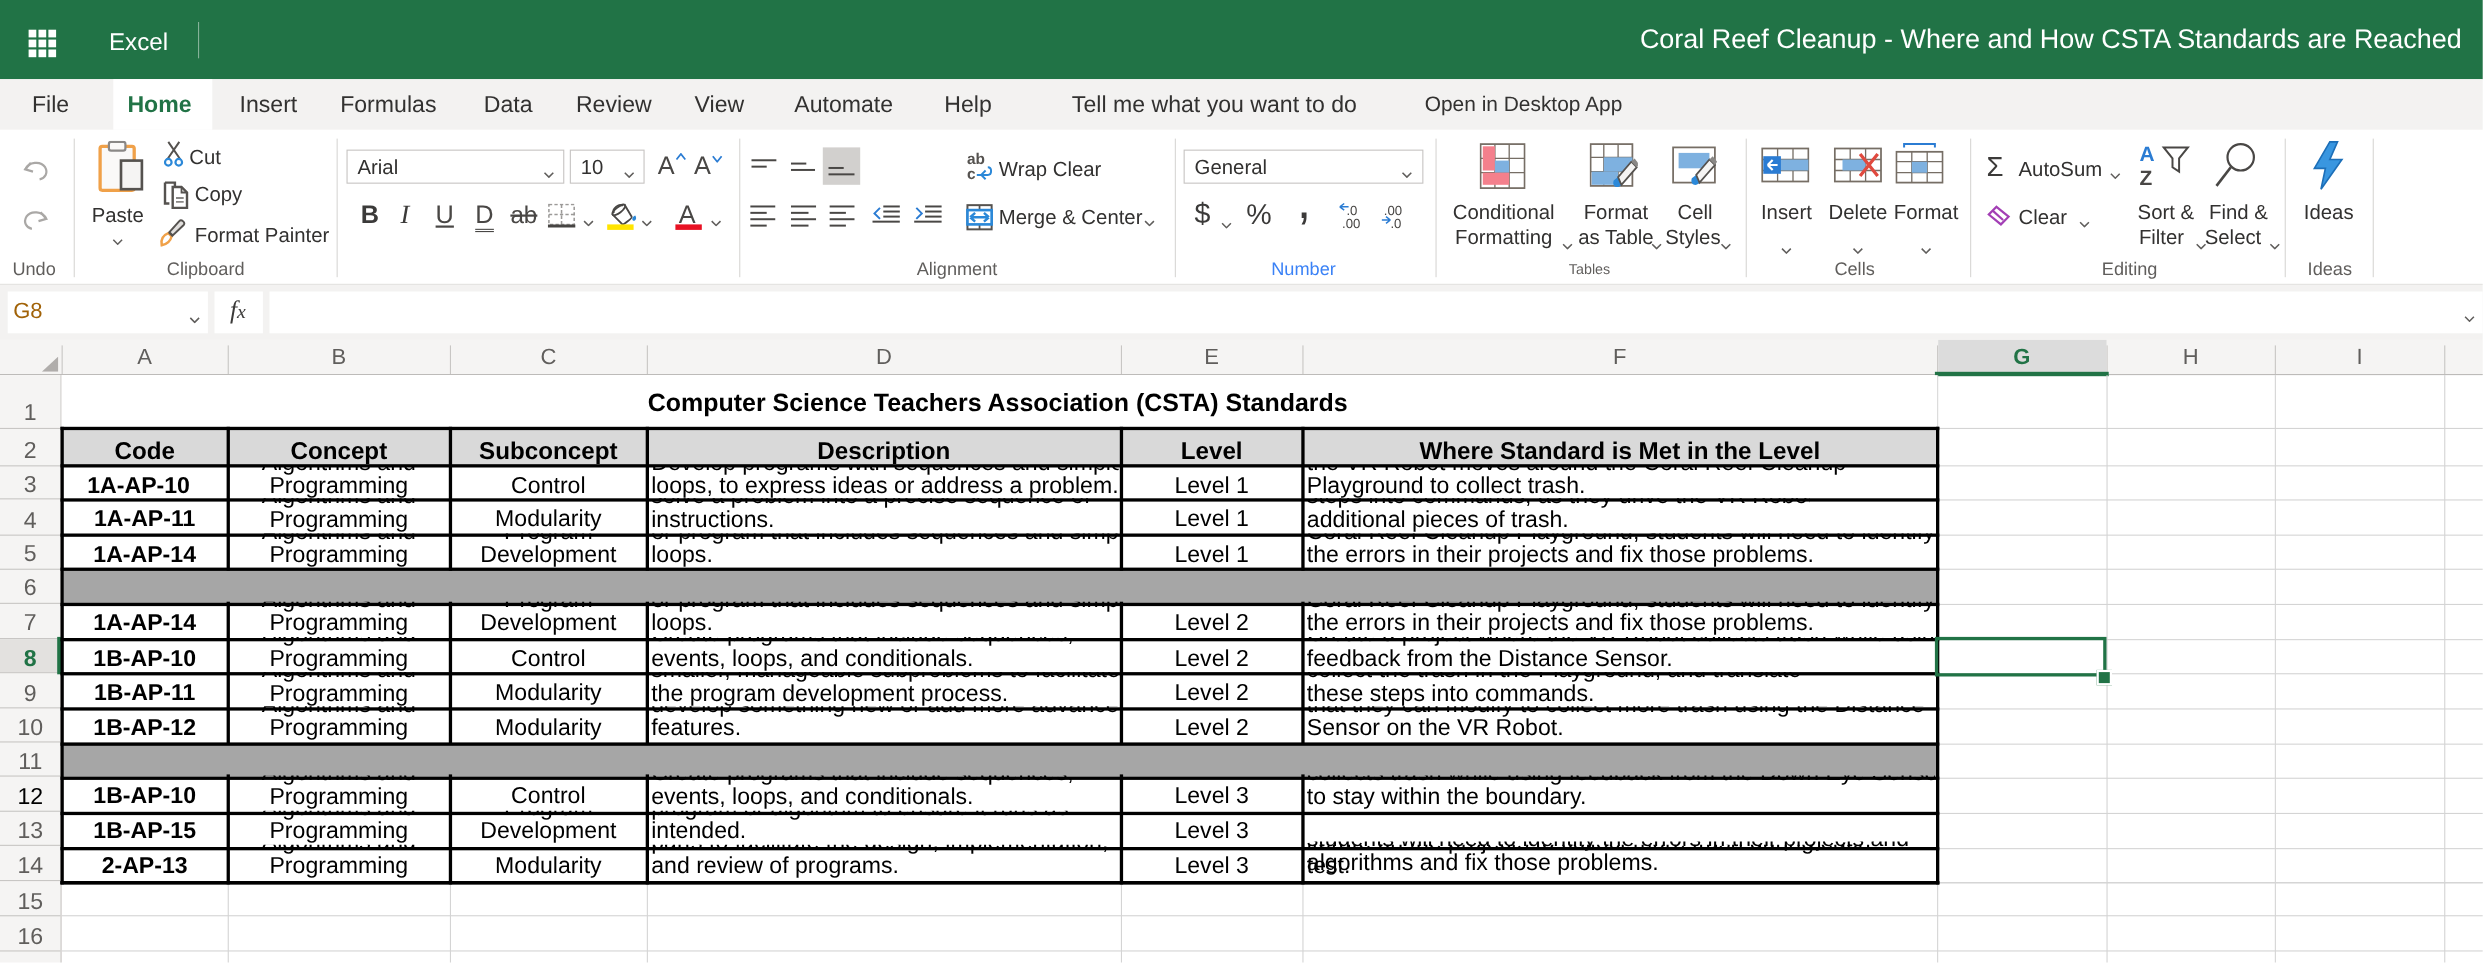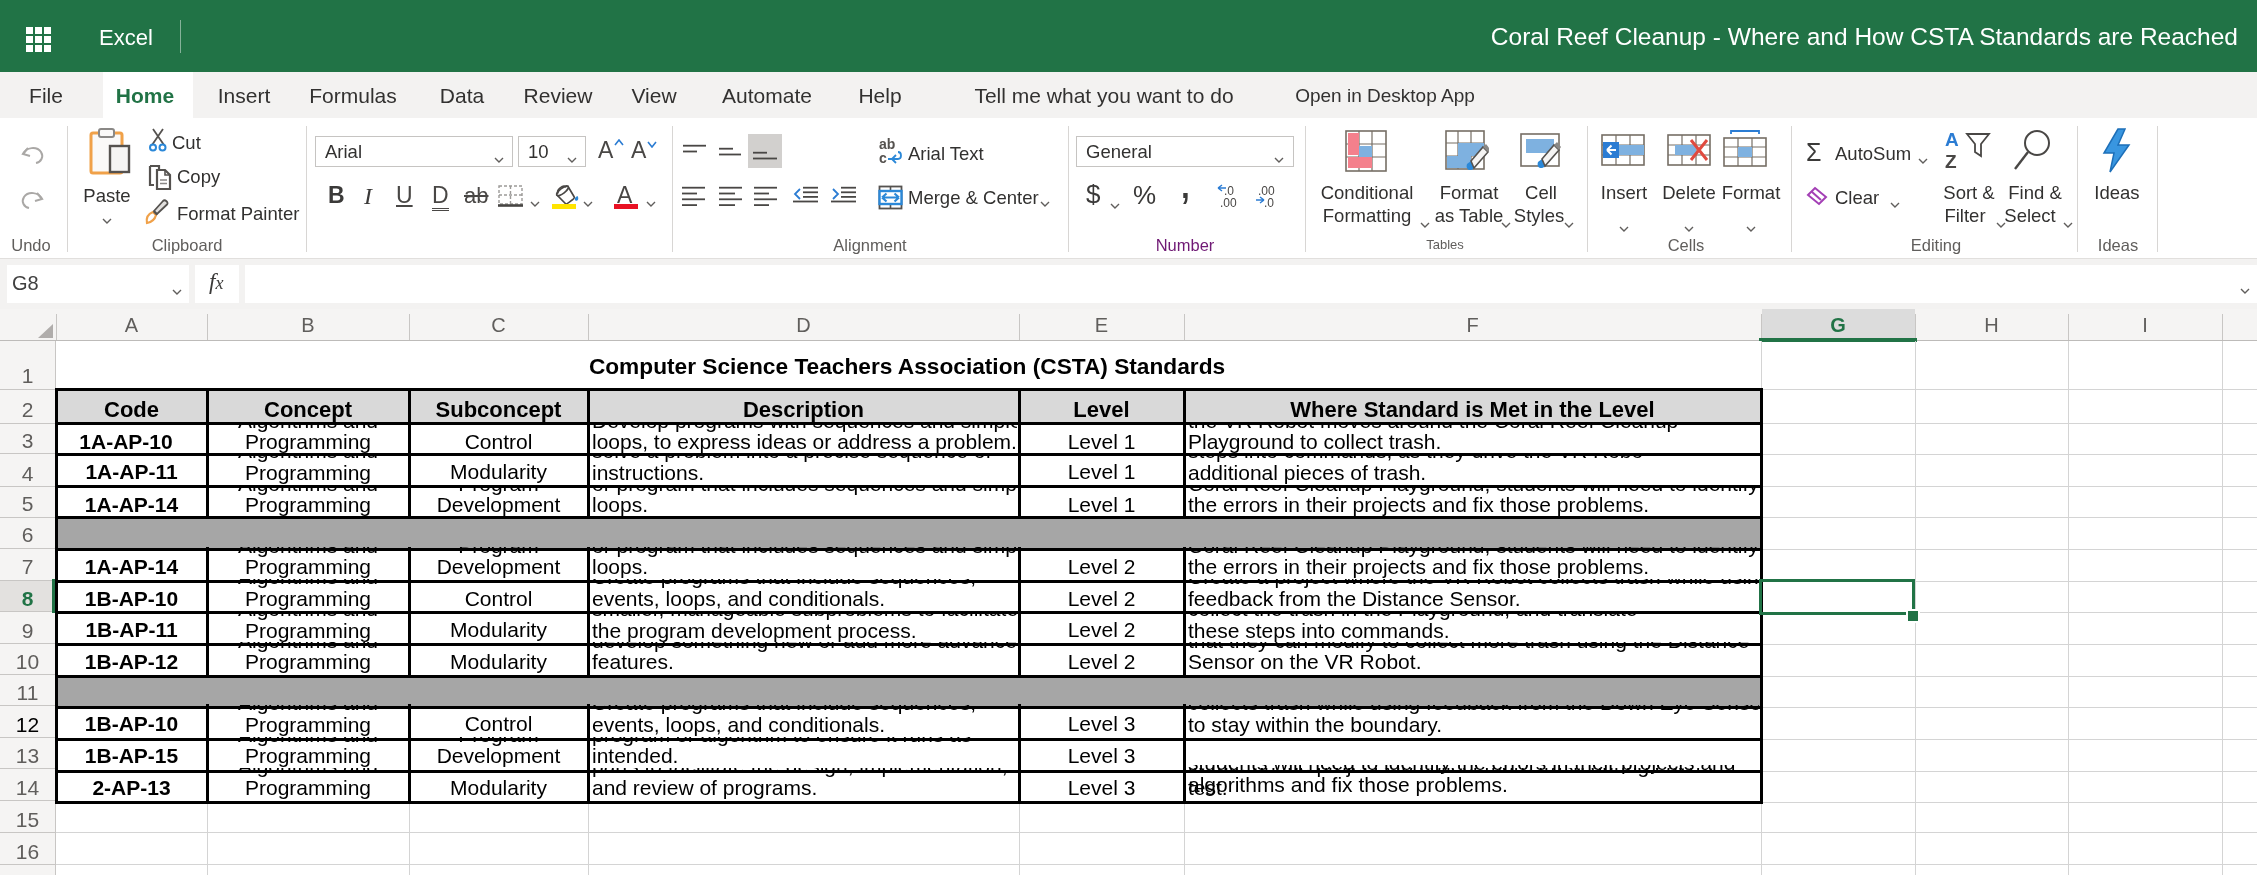--- a/index.html
+++ b/index.html
@@ -40,21 +40,21 @@
 <div style="position:absolute;left:1068px;top:126px;width:1px;height:126px;background:#d8d6d4;"></div>
 <div style="position:absolute;left:1305px;top:126px;width:1px;height:126px;background:#d8d6d4;"></div>
 <div style="position:absolute;left:1587px;top:126px;width:1px;height:126px;background:#d8d6d4;"></div>
 <div style="position:absolute;left:1791px;top:126px;width:1px;height:126px;background:#d8d6d4;"></div>
 <div style="position:absolute;left:2077px;top:126px;width:1px;height:126px;background:#d8d6d4;"></div>
 <div style="position:absolute;left:2157px;top:126px;width:1px;height:126px;background:#d8d6d4;"></div>
 <div style="position:absolute;left:31px;top:235.5px;font-size:16.5px;line-height:18.5px;color:#605e5c;font-weight:400;white-space:nowrap;transform:translateX(-50%);">Undo</div>
 <div style="position:absolute;left:187px;top:235.5px;font-size:16.5px;line-height:18.5px;color:#605e5c;font-weight:400;white-space:nowrap;transform:translateX(-50%);">Clipboard</div>
 <div style="position:absolute;left:488px;top:235.5px;font-size:16.5px;line-height:18.5px;color:#605e5c;font-weight:400;white-space:nowrap;transform:translateX(-50%);margin-top:46px;">Font</div>
 <div style="position:absolute;left:870px;top:235.5px;font-size:16.5px;line-height:18.5px;color:#605e5c;font-weight:400;white-space:nowrap;transform:translateX(-50%);">Alignment</div>
-<div style="position:absolute;left:1185px;top:235.5px;font-size:16.5px;line-height:18.5px;color:#701a75;font-weight:400;white-space:nowrap;transform:translateX(-50%);">Number</div>
+<div style="position:absolute;left:1185px;top:235.5px;font-size:16.5px;line-height:18.5px;color:#3b82f6;font-weight:400;white-space:nowrap;transform:translateX(-50%);">Number</div>
 <div style="position:absolute;left:1445px;top:235.5px;font-size:13px;line-height:18.5px;color:#605e5c;font-weight:400;white-space:nowrap;transform:translateX(-50%);">Tables</div>
 <div style="position:absolute;left:1686px;top:235.5px;font-size:16.5px;line-height:18.5px;color:#605e5c;font-weight:400;white-space:nowrap;transform:translateX(-50%);">Cells</div>
 <div style="position:absolute;left:1936px;top:235.5px;font-size:16.5px;line-height:18.5px;color:#605e5c;font-weight:400;white-space:nowrap;transform:translateX(-50%);">Editing</div>
 <div style="position:absolute;left:2118px;top:235.5px;font-size:16.5px;line-height:18.5px;color:#605e5c;font-weight:400;white-space:nowrap;transform:translateX(-50%);">Ideas</div>
 <svg class="ab" style="left:20px;top:144px" width="25" height="21" viewBox="0 0 25 21">
     <path d="M3 10 C6 3,17 2,21 8 C24 13,21 18,16 19" fill="none" stroke="#aaa8a6" stroke-width="2"></path>
     <path d="M8 4 L3 10 L10 12" fill="none" stroke="#aaa8a6" stroke-width="2"></path>
   </svg>
 <svg class="ab" style="left:20px;top:189px" width="25" height="21" viewBox="0 0 25 21">
     <path d="M22 10 C19 3,8 2,4 8 C1 13,4 18,9 19" fill="none" stroke="#aaa8a6" stroke-width="2"></path>
@@ -179,21 +179,21 @@
     <rect x="10" y="5.4" width="15" height="1.8" fill="#494745"></rect>
     <rect x="10" y="10" width="15" height="1.8" fill="#494745"></rect>
     <rect x="0" y="14.6" width="25" height="1.8" fill="#494745"></rect>
     <path d="M2 3 L7 8 L2 13" fill="none" stroke="#2b7cd3" stroke-width="1.8"></path>
   </svg>
 <svg class="ab" style="left:879px;top:138px" width="26" height="26" viewBox="0 0 26 26">
     <text x="0" y="11" font-size="14" font-weight="bold" fill="#55524f" font-family="Liberation Sans">ab</text>
     <text x="0" y="25" font-size="14" font-weight="bold" fill="#55524f" font-family="Liberation Sans">c</text>
     <path d="M9 21 H19 C23 21,23 14,19 14 M13 21 l4 -4 M13 21 l4 4" stroke="#2b88d8" stroke-width="1.8" fill="none"></path>
   </svg>
-<div style="position:absolute;left:908px;top:144px;font-size:18.5px;line-height:20.5px;color:#323130;font-weight:400;white-space:nowrap;">Arial Text</div>
+<div style="position:absolute;left:908px;top:144px;font-size:18.5px;line-height:20.5px;color:#323130;font-weight:400;white-space:nowrap;">Wrap Clear</div>
 <svg class="ab" style="left:878px;top:185px" width="25" height="25" viewBox="0 0 25 25">
     <rect x="1.5" y="1.5" width="22" height="22" fill="#fff" stroke="#55524f" stroke-width="1.8"></rect>
     <path d="M12.5 1.5 V6 M12.5 19 V23.5" stroke="#55524f" stroke-width="1.6"></path>
     <rect x="1.5" y="6" width="22" height="13" fill="#fff" stroke="#2b88d8" stroke-width="2.4"></rect>
     <path d="M4 12.5 H21 M4 12.5 l4.5 -4 M4 12.5 l4.5 4 M21 12.5 l-4.5 -4 M21 12.5 l-4.5 4" stroke="#2b88d8" stroke-width="2.2" fill="none"></path>
   </svg>
 <div style="position:absolute;left:908px;top:188px;font-size:18.5px;line-height:20.5px;color:#323130;font-weight:400;white-space:nowrap;">Merge &amp; Center</div>
 <div class="ab" style="left:1040px;top:193px"><svg width="10" height="6" viewBox="0 0 10 6">
       <path d="M1 1 L5 5 L9 1" fill="none" stroke="#605e5c" stroke-width="1.4"></path>
     </svg></div>
@@ -318,21 +318,21 @@
 <div style="position:absolute;left:2030px;top:205.5px;font-size:18.5px;line-height:20.5px;color:#323130;font-weight:400;white-space:nowrap;transform:translateX(-50%);">Select</div>
 <div class="ab" style="left:2063px;top:214px"><svg width="10" height="6" viewBox="0 0 10 6">
       <path d="M1 1 L5 5 L9 1" fill="none" stroke="#605e5c" stroke-width="1.4"></path>
     </svg></div>
 <svg class="ab" style="left:2098px;top:127px" width="38" height="48" viewBox="0 0 38 48">
     <path d="M20 2 L6 26 H16 L12 45 L31 18 H20 L27 2 Z" fill="#3996e0" stroke="#1d6fb8" stroke-width="1.5"></path>
   </svg>
 <div style="position:absolute;left:2117px;top:183px;font-size:18.5px;line-height:20.5px;color:#323130;font-weight:400;white-space:nowrap;transform:translateX(-50%);">Ideas</div>
 <div style="position:absolute;left:0px;top:259px;width:2257px;height:50px;background:#f3f2f1;"></div>
 <div style="position:absolute;left:7px;top:265px;width:182px;height:38px;background:#fff;"></div>
-<div style="position:absolute;left:12px;top:272px;font-size:20px;line-height:22px;color:#404040;font-weight:400;white-space:nowrap;">G8</div>
+<div style="position:absolute;left:12px;top:272px;font-size:20px;line-height:22px;color:#a16207;font-weight:400;white-space:nowrap;">G8</div>
 <div class="ab" style="left:172px;top:281px"><svg width="10" height="6" viewBox="0 0 10 6">
       <path d="M1 1 L5 5 L9 1" fill="none" stroke="#605e5c" stroke-width="1.4"></path>
     </svg></div>
 <div style="position:absolute;left:195px;top:265px;width:44px;height:38px;background:#fff;"></div>
 <div style="position:absolute;left:209px;top:269px;font-size:23px;line-height:25px;color:#3b3a39;font-weight:400;white-space:nowrap;"><i style="font-family:'Liberation Serif',serif">f<span style="font-size:18px">x</span></i></div>
 <div style="position:absolute;left:245px;top:265px;width:2012px;height:38px;background:#fff;"></div>
 <div class="ab" style="left:2240px;top:280px"><svg width="10" height="6" viewBox="0 0 10 6">
       <path d="M1 1 L5 5 L9 1" fill="none" stroke="#605e5c" stroke-width="1.4"></path>
     </svg></div>
 <div style="position:absolute;left:0px;top:309px;width:2257px;height:32px;background:#f5f4f3;"></div>

